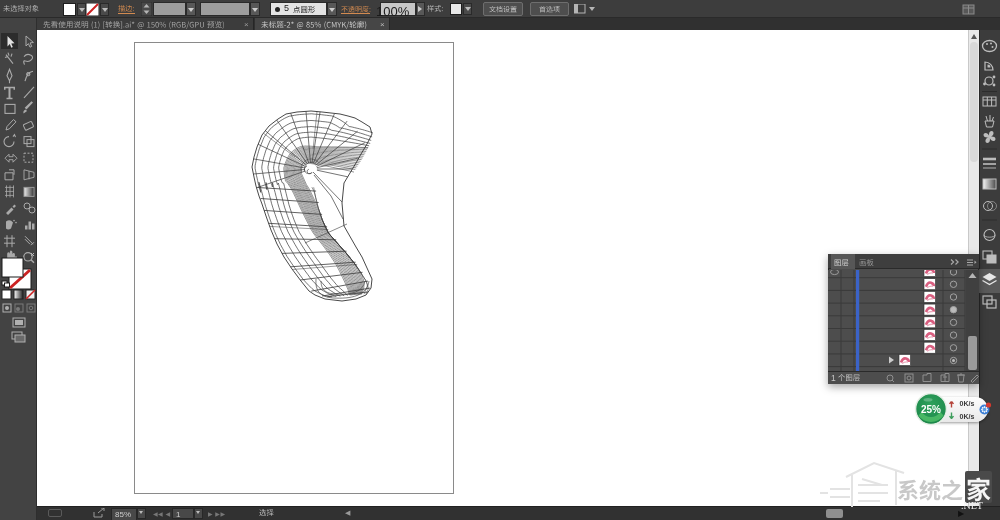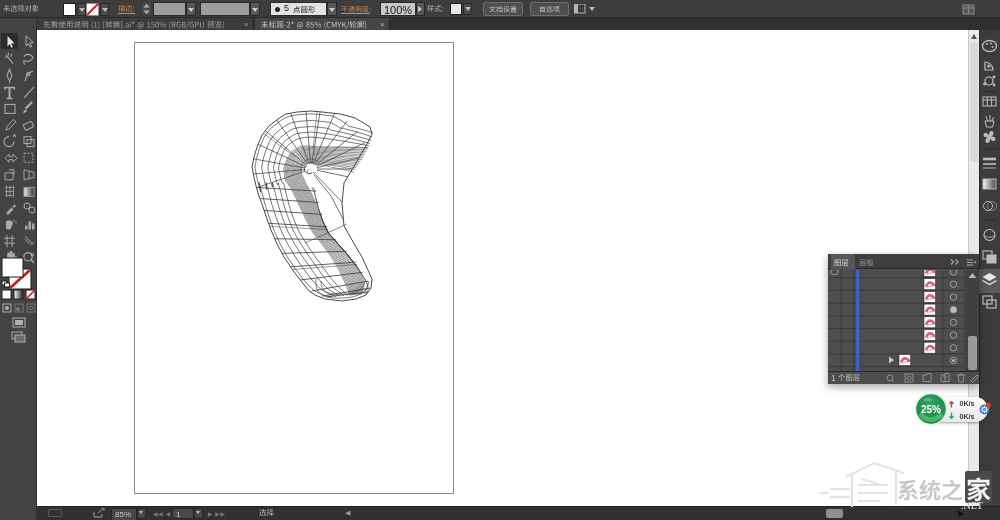--- a/index.html
+++ b/index.html
@@ -107,21 +107,21 @@
     <svg style="position:absolute;left:292px;top:4.2px;overflow:visible" width="24" height="12">
       <path transform="translate(1,8.3)" d="M1.8 -3.4H5.6V-2.1H1.8ZM2.5 -0.9C2.6 -0.5 2.7 0.2 2.7 0.5L3.2 0.5C3.2 0.1 3.2 -0.5 3.0 -1.0ZM4.0 -0.9C4.3 -0.5 4.5 0.1 4.6 0.5L5.1 0.4C5.0 0.0 4.8 -0.6 4.6 -1.1ZM5.6 -1.0C5.9 -0.5 6.3 0.1 6.5 0.5L7.0 0.3C6.9 -0.1 6.4 -0.7 6.1 -1.2ZM1.3 -1.1C1.1 -0.6 0.7 0.0 0.3 0.3L0.8 0.6C1.2 0.2 1.6 -0.4 1.8 -1.0ZM1.2 -4.0V-1.6H6.2V-4.0H3.9V-4.9H6.7V-5.4H3.9V-6.2H3.4V-4.0Z M9.9 -4.7H12.3V-4.1H9.9ZM9.4 -5.1V-3.7H12.8V-5.1ZM10.9 -2.6V-2.2C10.9 -1.7 10.7 -1.1 8.7 -0.8C8.9 -0.7 9.0 -0.5 9.1 -0.3C11.1 -0.8 11.4 -1.6 11.4 -2.2V-2.6ZM11.3 -1.2C11.8 -0.9 12.6 -0.5 13.0 -0.3L13.3 -0.7C12.8 -0.9 12.1 -1.3 11.5 -1.6ZM9.2 -3.3V-1.4H9.7V-2.8H12.4V-1.4H13.0V-3.3ZM8.0 -5.9V0.6H8.5V0.3H13.6V0.6H14.2V-5.9ZM8.5 -0.2V-5.4H13.6V-0.2Z M21.1 -6.1C20.6 -5.5 19.8 -4.9 19.0 -4.5C19.2 -4.4 19.4 -4.2 19.4 -4.1C20.2 -4.5 21.0 -5.2 21.6 -5.9ZM21.3 -4.1C20.8 -3.4 19.9 -2.7 19.1 -2.4C19.3 -2.2 19.4 -2.1 19.5 -2.0C20.3 -2.4 21.2 -3.1 21.8 -3.8ZM21.4 -2.1C20.9 -1.1 19.8 -0.3 18.7 0.1C18.9 0.3 19.0 0.5 19.1 0.6C20.3 0.1 21.3 -0.8 22.0 -1.9ZM17.8 -5.2V-3.3H16.6V-5.2ZM15.1 -3.3V-2.8H16.1C16.0 -1.7 15.9 -0.6 15.1 0.3C15.2 0.3 15.4 0.5 15.5 0.6C16.4 -0.3 16.6 -1.6 16.6 -2.8H17.8V0.6H18.3V-2.8H19.1V-3.3H18.3V-5.2H19.0V-5.8H15.2V-5.2H16.1V-3.3Z" fill="#222222"></path>
     </svg>
     <div class="abs" style="left:327px;top:2px;width:10px;height:14px;background:#585858;border:1px solid #2a2a2a"></div>
     <div class="abs" style="left:329px;top:8px;width:0;height:0;border-left:3px solid transparent;border-right:3px solid transparent;border-top:4px solid #ccc"></div>
     <svg style="position:absolute;left:340px;top:3.7px;overflow:visible" width="32" height="11">
       <path transform="translate(1,7.8)" d="M3.9 -3.3C4.7 -2.8 5.8 -2.0 6.3 -1.4L6.7 -1.8C6.2 -2.4 5.1 -3.1 4.3 -3.7ZM0.5 -5.4V-4.9H3.6C2.9 -3.7 1.7 -2.5 0.3 -1.8C0.4 -1.7 0.6 -1.5 0.7 -1.3C1.6 -1.8 2.5 -2.6 3.2 -3.4V0.5H3.8V-4.1C4.0 -4.3 4.1 -4.6 4.3 -4.9H6.5V-5.4Z M7.4 -5.4C7.8 -5.0 8.3 -4.5 8.5 -4.2L8.9 -4.5C8.7 -4.8 8.2 -5.3 7.8 -5.6ZM13.0 -5.8C12.2 -5.6 10.6 -5.5 9.4 -5.4C9.4 -5.3 9.5 -5.1 9.5 -5.0C10.0 -5.0 10.6 -5.1 11.2 -5.1V-4.6H9.2V-4.2H10.8C10.4 -3.7 9.6 -3.2 9.0 -3.0C9.1 -2.9 9.2 -2.8 9.3 -2.6C9.9 -2.9 10.7 -3.4 11.2 -3.9V-3.0H11.7V-3.9C12.1 -3.4 12.8 -2.9 13.5 -2.7C13.5 -2.8 13.7 -3.0 13.8 -3.1C13.1 -3.3 12.4 -3.7 12.0 -4.2H13.7V-4.6H11.7V-5.2C12.3 -5.2 12.9 -5.3 13.3 -5.4ZM9.7 -2.8V-2.4H10.6C10.4 -1.7 10.1 -1.1 9.2 -0.8C9.3 -0.7 9.4 -0.5 9.4 -0.4C10.5 -0.8 10.9 -1.5 11.1 -2.4H11.9C11.8 -2.2 11.8 -2.0 11.7 -1.8H12.9C12.8 -1.3 12.8 -1.0 12.7 -0.9C12.6 -0.9 12.6 -0.9 12.5 -0.9C12.3 -0.9 12.0 -0.9 11.7 -0.9C11.7 -0.8 11.8 -0.6 11.8 -0.5C12.2 -0.5 12.5 -0.5 12.7 -0.5C12.8 -0.5 13.0 -0.5 13.1 -0.7C13.2 -0.8 13.3 -1.2 13.4 -2.0C13.4 -2.1 13.4 -2.2 13.4 -2.2H12.3L12.4 -2.8ZM8.8 -3.2H7.4V-2.7H8.3V-0.6C8.0 -0.4 7.6 -0.2 7.3 0.1L7.7 0.6C8.1 0.1 8.4 -0.2 8.7 -0.2C8.9 -0.2 9.1 -0.0 9.3 0.1C9.8 0.4 10.4 0.5 11.2 0.5C11.9 0.5 13.1 0.4 13.6 0.4C13.6 0.3 13.7 -0.0 13.8 -0.1C13.1 -0.1 12.0 -0.0 11.2 -0.0C10.5 -0.0 9.9 -0.1 9.4 -0.3C9.1 -0.5 8.9 -0.7 8.8 -0.7Z M16.4 -3.2V-1.8H15.1V-3.2ZM16.4 -3.6H15.1V-5.0H16.4ZM14.6 -5.5V-0.6H15.1V-1.3H16.9V-5.5ZM20.0 -5.1V-3.9H18.0V-5.1ZM17.5 -5.6V-3.1C17.5 -2.0 17.4 -0.7 16.2 0.2C16.3 0.3 16.5 0.5 16.6 0.6C17.4 -0.0 17.7 -0.9 17.9 -1.7H20.0V-0.1C20.0 -0.0 19.9 0.0 19.8 0.0C19.7 0.0 19.2 0.0 18.8 0.0C18.9 0.2 19.0 0.4 19.0 0.5C19.6 0.5 20.0 0.5 20.2 0.4C20.4 0.4 20.5 0.2 20.5 -0.1V-5.6ZM20.0 -3.4V-2.2H18.0C18.0 -2.5 18.0 -2.8 18.0 -3.1V-3.4Z M23.7 -4.5V-3.9H22.6V-3.5H23.7V-2.3H26.4V-3.5H27.6V-3.9H26.4V-4.5H25.9V-3.9H24.2V-4.5ZM25.9 -3.5V-2.7H24.2V-3.5ZM26.3 -1.4C26.0 -1.1 25.6 -0.8 25.1 -0.5C24.6 -0.8 24.1 -1.1 23.9 -1.4ZM22.7 -1.9V-1.4H23.6L23.3 -1.3C23.6 -0.9 24.0 -0.6 24.5 -0.3C23.8 -0.1 23.1 0.0 22.3 0.1C22.4 0.2 22.5 0.4 22.6 0.5C23.4 0.4 24.3 0.2 25.0 -0.0C25.7 0.3 26.5 0.5 27.4 0.6C27.5 0.4 27.6 0.2 27.7 0.1C27.0 0.0 26.2 -0.1 25.6 -0.3C26.2 -0.7 26.7 -1.1 27.1 -1.7L26.7 -1.9L26.6 -1.9ZM24.3 -5.8C24.4 -5.6 24.5 -5.4 24.6 -5.2H21.9V-3.3C21.9 -2.2 21.8 -0.7 21.3 0.3C21.4 0.4 21.6 0.5 21.7 0.6C22.3 -0.5 22.4 -2.2 22.4 -3.3V-4.7H27.6V-5.2H25.2C25.1 -5.4 25.0 -5.7 24.8 -5.9Z M29.0 -2.7C29.2 -2.7 29.4 -2.9 29.4 -3.2C29.4 -3.5 29.2 -3.7 29.0 -3.7C28.7 -3.7 28.5 -3.5 28.5 -3.2C28.5 -2.9 28.7 -2.7 29.0 -2.7ZM29.0 0.1C29.2 0.1 29.4 -0.1 29.4 -0.4C29.4 -0.7 29.2 -0.9 29.0 -0.9C28.7 -0.9 28.5 -0.7 28.5 -0.4C28.5 -0.1 28.7 0.1 29.0 0.1Z" fill="#d28a50"></path>
     </svg>
     <div class="abs" style="left:341px;top:12.5px;width:29px;height:1px;background:#d28a50"></div>
     <div class="abs" style="left:380px;top:2px;width:36px;height:14px;background:#c7c7c7;border:1px solid #2a2a2a"></div>
-    <div class="abs" style="left:384px;top:3.5px;font-size:11px;color:#1a1a1a">100%</div>
+    <div class="abs" style="left:376px;top:3.5px;font-size:13px;color:#1a1a1a">100%</div>
     <div class="abs" style="left:416px;top:2px;width:9px;height:14px;background:#585858;border:1px solid #2a2a2a"></div>
     <div class="abs" style="left:418px;top:6px;width:0;height:0;border-top:3px solid transparent;border-bottom:3px solid transparent;border-left:4px solid #ccc"></div>
     <svg style="position:absolute;left:426px;top:3.4px;overflow:visible" width="18" height="12">
       <path transform="translate(1,8.1)" d="M3.2 -5.8C3.4 -5.5 3.7 -5.0 3.8 -4.7L4.3 -4.9C4.2 -5.2 3.9 -5.7 3.7 -6.0ZM5.9 -6.1C5.8 -5.6 5.5 -5.1 5.2 -4.7H2.9V-4.2H4.5V-3.2H3.1V-2.7H4.5V-1.7H2.6V-1.2H4.5V0.6H5.0V-1.2H6.8V-1.7H5.0V-2.7H6.4V-3.2H5.0V-4.2H6.7V-4.7H5.8C6.0 -5.0 6.3 -5.5 6.5 -5.9ZM1.3 -6.0V-4.7H0.4V-4.2H1.3C1.1 -3.2 0.7 -2.0 0.2 -1.4C0.3 -1.3 0.5 -1.1 0.5 -0.9C0.8 -1.3 1.1 -2.0 1.3 -2.8V0.6H1.8V-3.2C2.0 -2.8 2.3 -2.4 2.3 -2.2L2.7 -2.6C2.6 -2.8 2.0 -3.6 1.8 -3.8V-4.2H2.6V-4.7H1.8V-6.0Z M12.3 -5.7C12.7 -5.4 13.1 -5.0 13.3 -4.8L13.7 -5.1C13.5 -5.4 13.0 -5.7 12.7 -6.0ZM11.3 -6.0C11.3 -5.6 11.3 -5.1 11.3 -4.7H7.6V-4.2H11.3C11.5 -1.5 12.1 0.6 13.3 0.6C13.9 0.6 14.1 0.2 14.2 -1.0C14.0 -1.1 13.8 -1.2 13.7 -1.3C13.6 -0.4 13.6 0.0 13.4 0.0C12.6 0.0 12.1 -1.7 11.9 -4.2H14.0V-4.7H11.9C11.9 -5.1 11.8 -5.6 11.8 -6.0ZM7.6 -0.2 7.8 0.4C8.7 0.2 10.0 -0.1 11.3 -0.4L11.2 -0.9L9.7 -0.6V-2.6H11.0V-3.1H7.8V-2.6H9.1V-0.5Z M15.4 -2.8C15.7 -2.8 15.9 -3.0 15.9 -3.3C15.9 -3.6 15.7 -3.8 15.4 -3.8C15.1 -3.8 14.9 -3.6 14.9 -3.3C14.9 -3.0 15.1 -2.8 15.4 -2.8ZM15.4 0.1C15.7 0.1 15.9 -0.1 15.9 -0.4C15.9 -0.7 15.7 -0.9 15.4 -0.9C15.1 -0.9 14.9 -0.7 14.9 -0.4C14.9 -0.1 15.1 0.1 15.4 0.1Z" fill="#b8b8b8"></path>
     </svg>
     <div class="abs" style="left:450px;top:3px;width:12px;height:12px;background:#e8e8e8;border:1px solid #1d1d1d"></div>
     <div class="abs" style="left:463px;top:3px;width:9px;height:12px;background:#4a4a4a;border:1px solid #2a2a2a"></div>
     <div class="abs" style="left:465px;top:7px;width:0;height:0;border-left:3px solid transparent;border-right:3px solid transparent;border-top:4px solid #bbb"></div>
     <div class="abs" style="left:483px;top:2px;width:40px;height:14px;background:#4e4e4e;border:1px solid #6e6e6e;border-radius:2px"></div>
     <svg style="position:absolute;left:488px;top:4.2px;overflow:visible" width="30" height="11">

